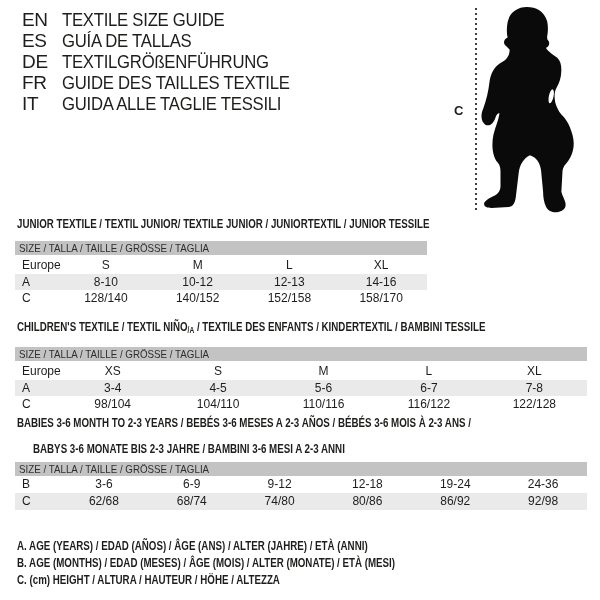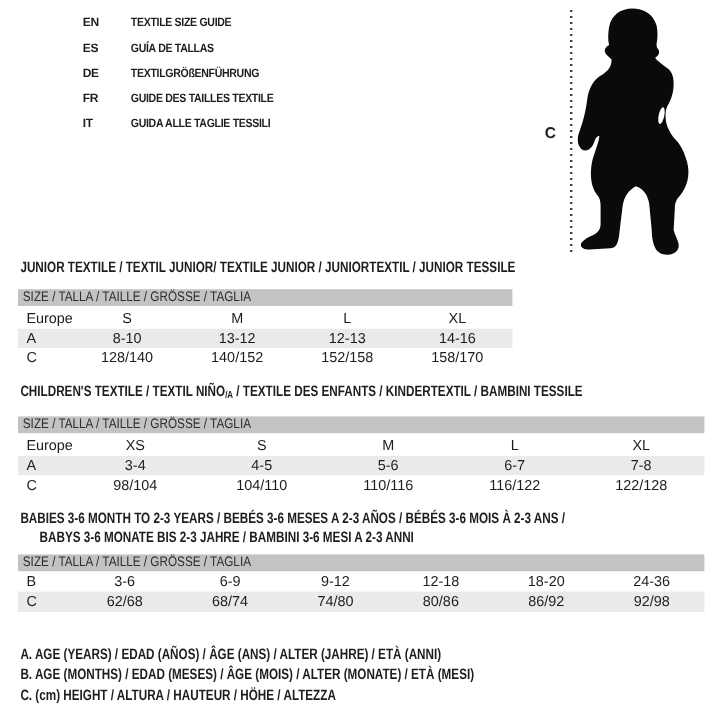--- a/index.html
+++ b/index.html
@@ -5,21 +5,21 @@
   html,body{margin:0;padding:0;}
   body{
     width:600px;height:600px;position:relative;background:#ffffff;
     font-family:"Liberation Sans",sans-serif;color:#1d1d1b;overflow:hidden;
     -webkit-font-smoothing:antialiased;
   }
   .abs{position:absolute;}
 
   
   .lang-block{left:22px;top:9px;}
-  .lang-row{display:flex;height:21px;line-height:21px;font-weight:bold;font-size:10px;margin-left:47px;}
+  .lang-row{display:flex;height:21px;line-height:21px;font-weight:normal;font-size:19px;}
   .lang-code{width:40px;letter-spacing:-0.3px;}
   .lang-title{display:inline-block;transform:scaleX(0.88);transform-origin:0 50%;
     white-space:nowrap;letter-spacing:-0.3px;}
 
   
   .figure{left:450px;top:2px;width:148px;height:214px;}
   .dim-line{position:absolute;left:25px;top:6px;width:2px;height:203px;
     background:repeating-linear-gradient(to bottom,#3f3f3f 0 2px,transparent 2px 5px);}
   .dim-label{position:absolute;left:4px;top:101px;font-weight:bold;font-size:13px;}
   .fig-svg{position:absolute;left:30px;top:1px;}
@@ -134,21 +134,21 @@
   <div class="trow header">
     <div class="cl">Europe</div>
     <div class="cd">S</div>
     <div class="cd">M</div>
     <div class="cd">L</div>
     <div class="cd">XL</div>
   </div>
   <div class="trow shade">
     <div class="cl">A</div>
     <div class="cd">8-10</div>
-    <div class="cd">13-12</div>
+    <div class="cd">10-12</div>
     <div class="cd">12-13</div>
     <div class="cd">14-16</div>
   </div>
   <div class="trow">
     <div class="cl">C</div>
     <div class="cd">128/140</div>
     <div class="cd">140/152</div>
     <div class="cd">152/158</div>
     <div class="cd">158/170</div>
   </div>
@@ -180,37 +180,37 @@
   <div class="trow">
     <div class="cl">C</div>
     <div class="cd">98/104</div>
     <div class="cd">104/110</div>
     <div class="cd">110/116</div>
     <div class="cd">116/122</div>
     <div class="cd">122/128</div>
   </div>
 </div>
 
-<div class="sec-title" style="left:17px;top:425px;">
+<div class="sec-title" style="left:17px;top:415px;">
   <span class="cond">BABIES 3-6 MONTH TO 2-3 YEARS / BEBÉS 3-6 MESES A 2-3 AÑOS / BÉBÉS 3-6 MOIS À 2-3 ANS /</span>
 </div>
 <div class="sec-title" style="left:33px;top:441px;">
   <span class="cond">BABYS 3-6 MONATE BIS 2-3 JAHRE / BAMBINI 3-6 MESI A 2-3 ANNI</span>
 </div>
 <div class="tbl" style="left:15px;top:462px;width:572px;">
   <div class="band">
     <span class="cond-sm">SIZE / TALLA / TAILLE / GRÖSSE / TAGLIA</span>
   </div>
   <div class="trow" style="height:17px;line-height:17px;">
     <div class="cl">B</div>
     <div class="cd">3-6</div>
     <div class="cd">6-9</div>
     <div class="cd">9-12</div>
     <div class="cd">12-18</div>
-    <div class="cd">18-20</div>
+    <div class="cd">19-24</div>
     <div class="cd">24-36</div>
   </div>
   <div class="trow shade" style="height:17px;line-height:17px;">
     <div class="cl">C</div>
     <div class="cd">62/68</div>
     <div class="cd">68/74</div>
     <div class="cd">74/80</div>
     <div class="cd">80/86</div>
     <div class="cd">86/92</div>
     <div class="cd">92/98</div>

